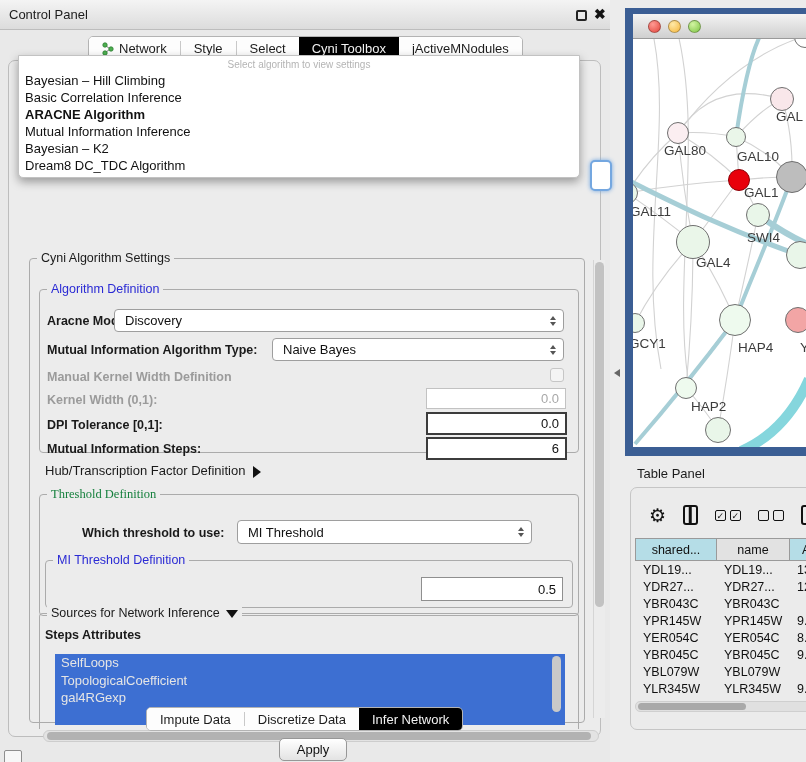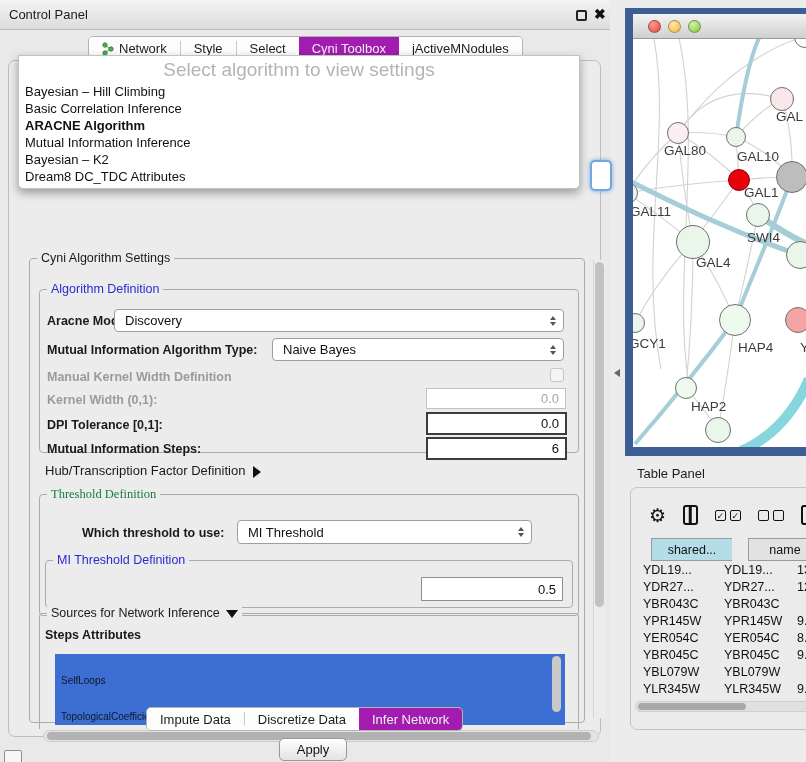--- a/index.html
+++ b/index.html
@@ -13,34 +13,34 @@
     background:linear-gradient(#f4f4f4,#dcdcdc); border-bottom:1px solid #bdbdbd; }
   .cp-title { position:absolute; left:9px; top:7px; font-size:13px; color:#1c1c1c; }
   .float-ico { position:absolute; left:576px; top:10px; width:11px; height:11px; border:2px solid #222; border-radius:2px; }
   .close-ico { position:absolute; left:594px; top:6px; font-size:14px; font-weight:bold; color:#111; }
 
   .tabstrip { position:absolute; top:36px; height:24px; display:flex; align-items:stretch;
     background:#fdfdfd; border:1px solid #b3b3b3; border-radius:5px; overflow:hidden; }
   .tabstrip.top { left:88px; }
   .tabstrip.bottom { top:707px; left:146px; }
   .tab { display:flex; align-items:center; gap:5px; padding:0 13px; font-size:13px; color:#1c1c1c; background:#fdfdfd; position:relative; }
-  .tab.sel { background:#a21caf; color:#f2f2f2; }
+  .tab.sel { background:#000000; color:#f2f2f2; }
   .tabsep { width:1px; background:#c9c9c9; margin:4px 0; }
 
   .content-box { position:absolute; left:8px; top:60px; width:593px; height:677px;
     background:#ececec; border:1px solid #bdbdbd; border-radius:7px; }
 
   
   .combo-fragment { position:absolute; left:581px; top:99px; width:22px; height:31px;
     background:#fff; border:2px solid #74a7e0; box-shadow:0 0 4px #74a7e0; border-radius:5px; }
 
   
   .popup { position:absolute; left:18px; top:55px; width:562px; background:#fff;
     border:1px solid #c2c2c2; border-radius:0 0 5px 5px; box-shadow:0 4px 10px rgba(0,0,0,.35); z-index:40; padding-bottom:3px; }
-  .popup .ph { text-align:center; color:#b4b4b4; font-size:19px; padding:3px 0 2px; }
+  .popup .ph { text-align:center; color:#b4b4b4; font-size:10px; padding:3px 0 2px; }
   .popup li { list-style:none; font-size:13px; color:#111; padding:1px 6px; line-height:15px; }
   .popup li.bold { font-weight:bold; }
 
   
   .grp { position:absolute; border:1px solid #ababab; border-radius:4px; }
   .grp-ttl { position:absolute; top:-8px; left:7px; background:#ececec; padding:0 4px; font-size:12.5px; color:#1a1a1a; white-space:nowrap; }
   .grp-ttl.blue { color:#2a2ad4; }
   .grp-ttl.green { color:#15803d;font-family:Liberation Serif, serif; }
 
   .lbl { position:absolute; font-size:12.5px; font-weight:bold; color:#1a1a1a; white-space:nowrap; }
@@ -59,21 +59,21 @@
   .field.dis { border:1px solid #c2c2c2; color:#a8a8a8; }
 
   .chk { position:absolute; width:14px; height:14px; background:#f4f4f4; border:1px solid #c6c6c6; border-radius:3px; }
 
   .vscroll { position:absolute; left:584px; top:199px; width:12px; height:458px; background:#ececec; border-left:1px solid #d5d5d5; }
   .vscroll .thumb { position:absolute; left:1px; top:2px; width:9px; height:345px; background:#c2c2c2; border-radius:5px; }
   .hscroll { position:absolute; left:34px; top:669px; width:556px; height:12px; background:#e3e3e3; border:1px solid #cdcdcd; border-radius:6px; }
   .hscroll .thumb { position:absolute; left:3px; top:1px; width:544px; height:8px; background:#b2b2b2; border-radius:4px; }
 
   .attr-list { position:absolute; left:46px; top:593px; width:510px; height:71px; background:#3d6fd2; overflow:hidden; }
-  .attr-list li { list-style:none; font-size:10px; color:#0f172a; padding:1px 0 1px 6px; line-height:15.5px;margin-top:18px; }
+  .attr-list li { list-style:none; font-size:13px; color:#e5e5e5; padding:1px 0 1px 6px; line-height:15.5px; }
   .attr-scroll { position:absolute; left:497px; top:2px; width:9px; height:56px; background:#c9c9c9; border-radius:5px; }
 
   .apply-btn { position:absolute; left:270px; top:677px; width:68px; height:23px;
     background:linear-gradient(#ffffff,#e3e3e3); border:1px solid #979797; border-radius:5px;
     font-size:13px; color:#111; display:flex; align-items:center; justify-content:center; }
 
   .arrow-right { display:inline-block; width:0; height:0; border-top:6px solid transparent; border-bottom:6px solid transparent; border-left:8px solid #111; vertical-align:middle; margin-left:8px; }
   .arrow-down { display:inline-block; width:0; height:0; border-left:6px solid transparent; border-right:6px solid transparent; border-top:8px solid #111; vertical-align:middle; margin-left:6px; }
 
   .divider-arrow { position:absolute; left:614px; top:369px; width:0; height:0;
@@ -101,21 +101,21 @@
   .cols-ico { width:18px; height:20px; border:2.5px solid #111; border-radius:3px; position:relative; }
   .cols-ico::after { content:""; position:absolute; left:50%; top:0; bottom:0; width:2.5px; background:#111; transform:translateX(-50%); }
   .pair { display:flex; gap:4px; }
   .box { width:11px; height:11px; border:1.5px solid #111; border-radius:2px; font-size:9px; line-height:10px; text-align:center; color:#111; }
   .file-ico { width:16px; height:20px; border:2.5px solid #111; border-radius:3px 6px 3px 3px; }
 
   .tp-table { position:absolute; left:4px; top:50px; right:0; height:160px; overflow:hidden; }
   .trow { display:flex; height:17px; }
   .trow.head { height:23px; }
   .tcell { font-size:12.5px; color:#111; display:flex; align-items:center; padding-left:8px; flex:none; }
-  .head .tcell { justify-content:center; padding-left:0; border:1px solid #9a9a9a; border-right-width:0; font-size:12.5px;margin-left:16px; }
+  .head .tcell { justify-content:center; padding-left:0; border:1px solid #9a9a9a; border-right-width:0; font-size:12.5px; }
   .head .tcell:last-child { border-right-width:1px; justify-content:flex-start; padding-left:12px; }
   .c0 { width:81px; } .c1 { width:73px; } .c2 { width:40px; }
   .hd-blue { background:#b5dde7; } .hd-gray { background:#e2e2e2; }
   .tp-hscroll { position:absolute; left:4px; top:213px; right:2px; height:11px; background:#e0e0e0; border:1px solid #cfcfcf; border-radius:5px; }
   .tp-hscroll .thumb { position:absolute; left:2px; top:1px; width:108px; height:7px; background:#a9a9a9; border-radius:4px; }
 
   .mini-ico { position:absolute; left:4px; top:750px; width:18px; height:14px; background:#f7f7f7; border:1.5px solid #8e8e8e; border-radius:2px; }
 
   .net-tab-ico { width:12px; height:13px; }
 </style>
@@ -244,21 +244,21 @@
         </div>
     </div>
 
     <ul class="popup">
       <div class="ph">Select algorithm to view settings</div>
       <li>Bayesian – Hill Climbing</li>
       <li>Basic Correlation Inference</li>
       <li class="bold">ARACNE Algorithm</li>
       <li>Mutual Information Inference</li>
       <li>Bayesian – K2</li>
-      <li>Dream8 DC_TDC Attributes</li>
+      <li>Dream8 DC_TDC Algorithm</li>
     </ul>
 
     <div class="tabstrip bottom">
       <div class="tab">
           <span>Impute Data</span>
         </div>
       <div class="tabsep"></div>
       <div class="tab">
           <span>Discretize Data</span>
         </div>

